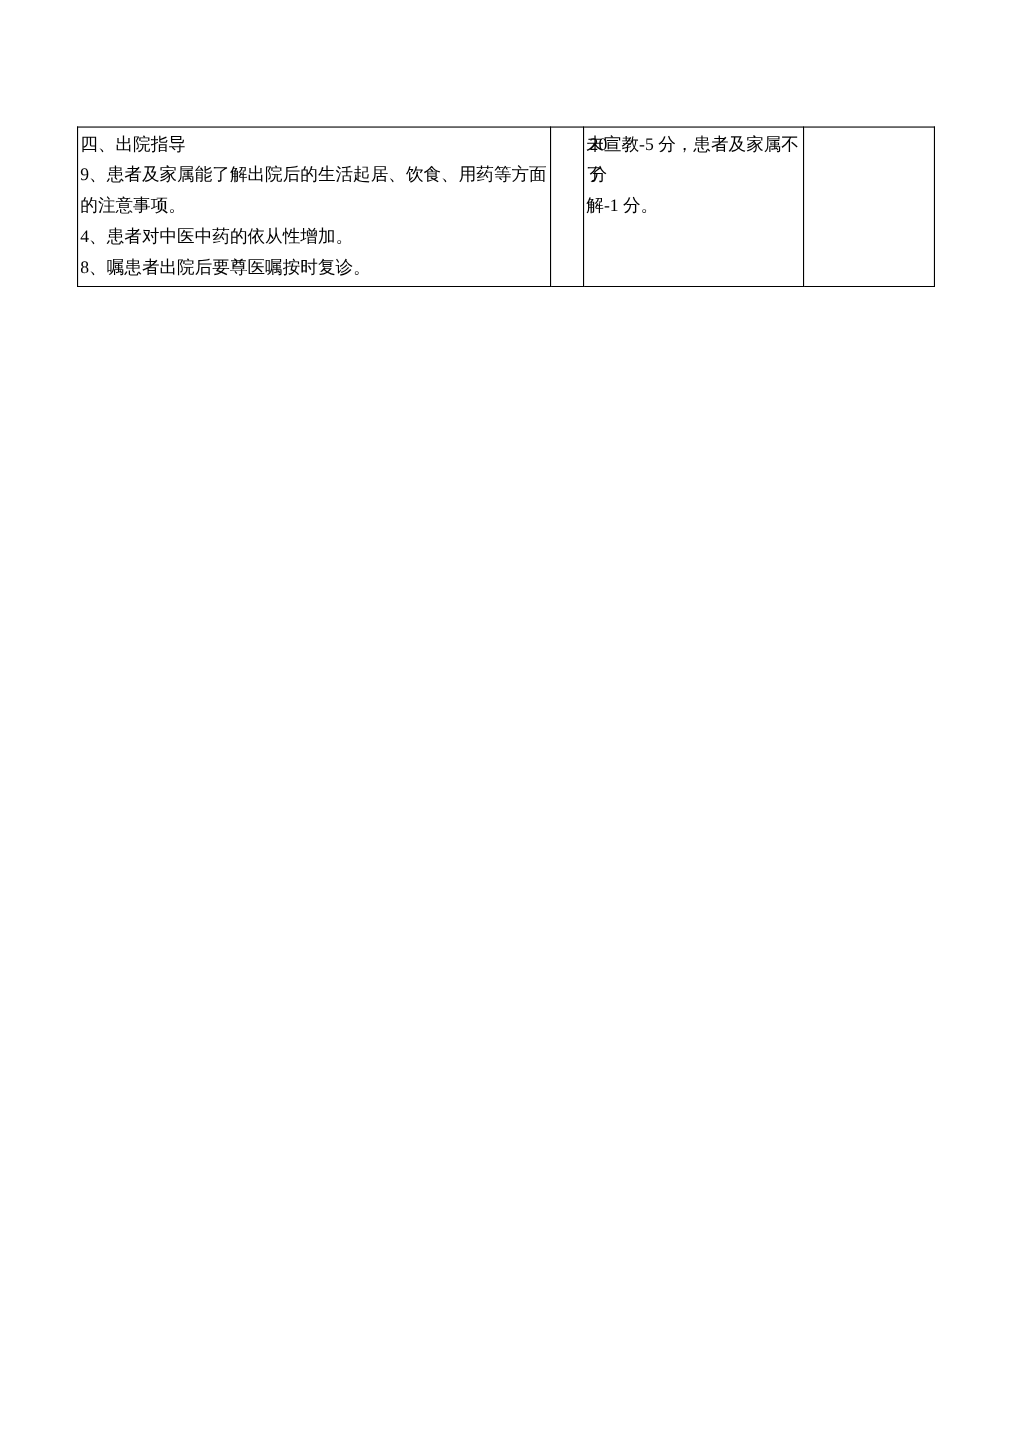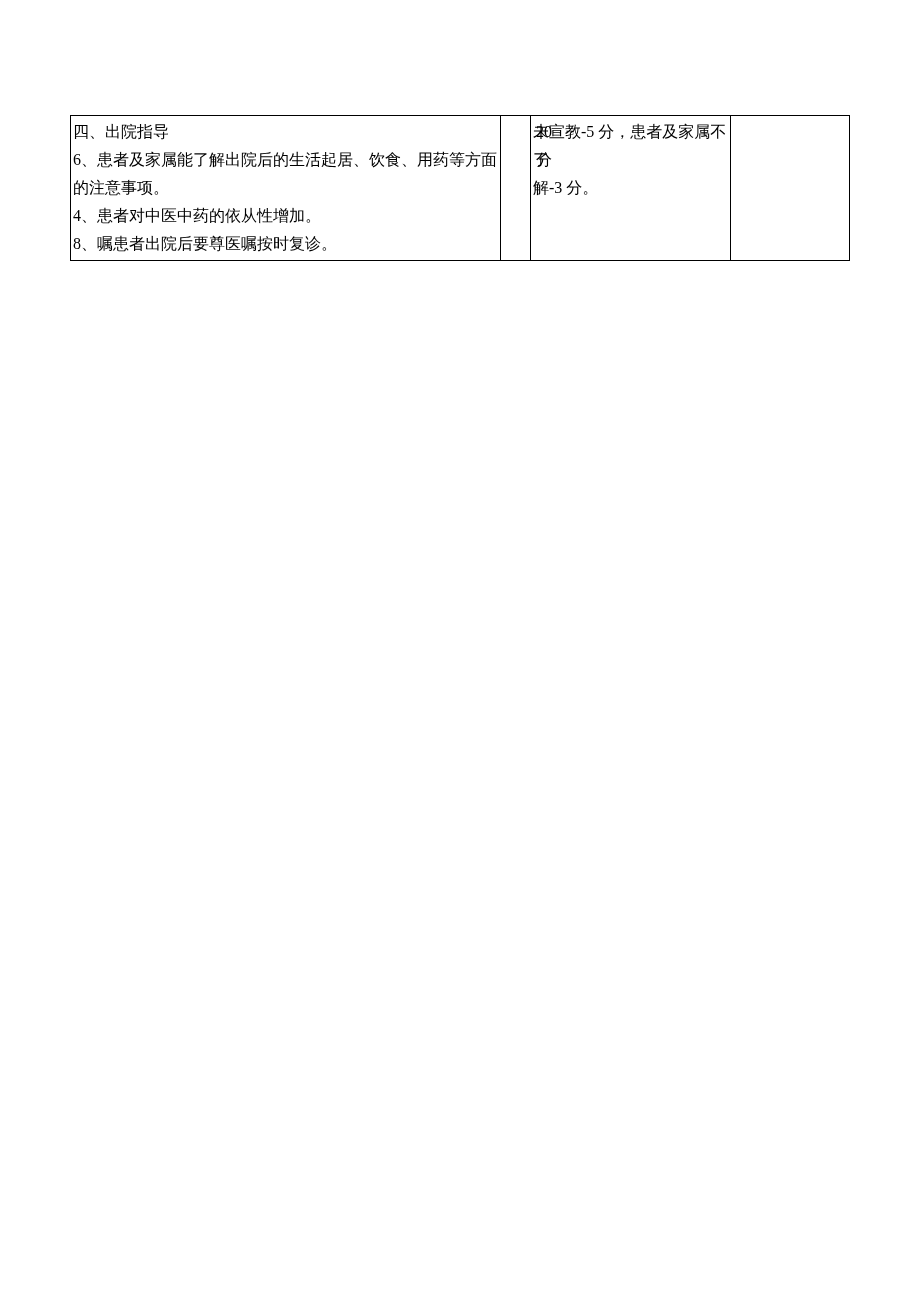--- a/index.html
+++ b/index.html
@@ -50,28 +50,28 @@
     }
   </style>
 </head>
 <body>
 
 <table>
   <tbody>
       <tr>
     <td class="col1">
       <span class="text-line">四、出院指导</span>
-      <span class="text-line">6、患者及家属能了解出院后的生活起居、饮食、用药等方面的注意事项。</span>
+      <span class="text-line">9、患者及家属能了解出院后的生活起居、饮食、用药等方面的注意事项。</span>
       <span class="text-line">4、患者对中医中药的依从性增加。</span>
       <span class="text-line">8、嘱患者出院后要尊医嘱按时复诊。</span>
     </td>
     <td class="col2">
       <span class="score-line">20</span>
       <span class="score-line">分</span>
     </td>
     <td class="col3">
       <span class="text-line">未宣教-5 分，患者及家属不了</span>
-      <span class="text-line">解-3 分。</span>
+      <span class="text-line">解-1 分。</span>
     </td>
     <td class="col4"></td>
   </tr>
 </tbody>
   </table>
 
 </body></html>

